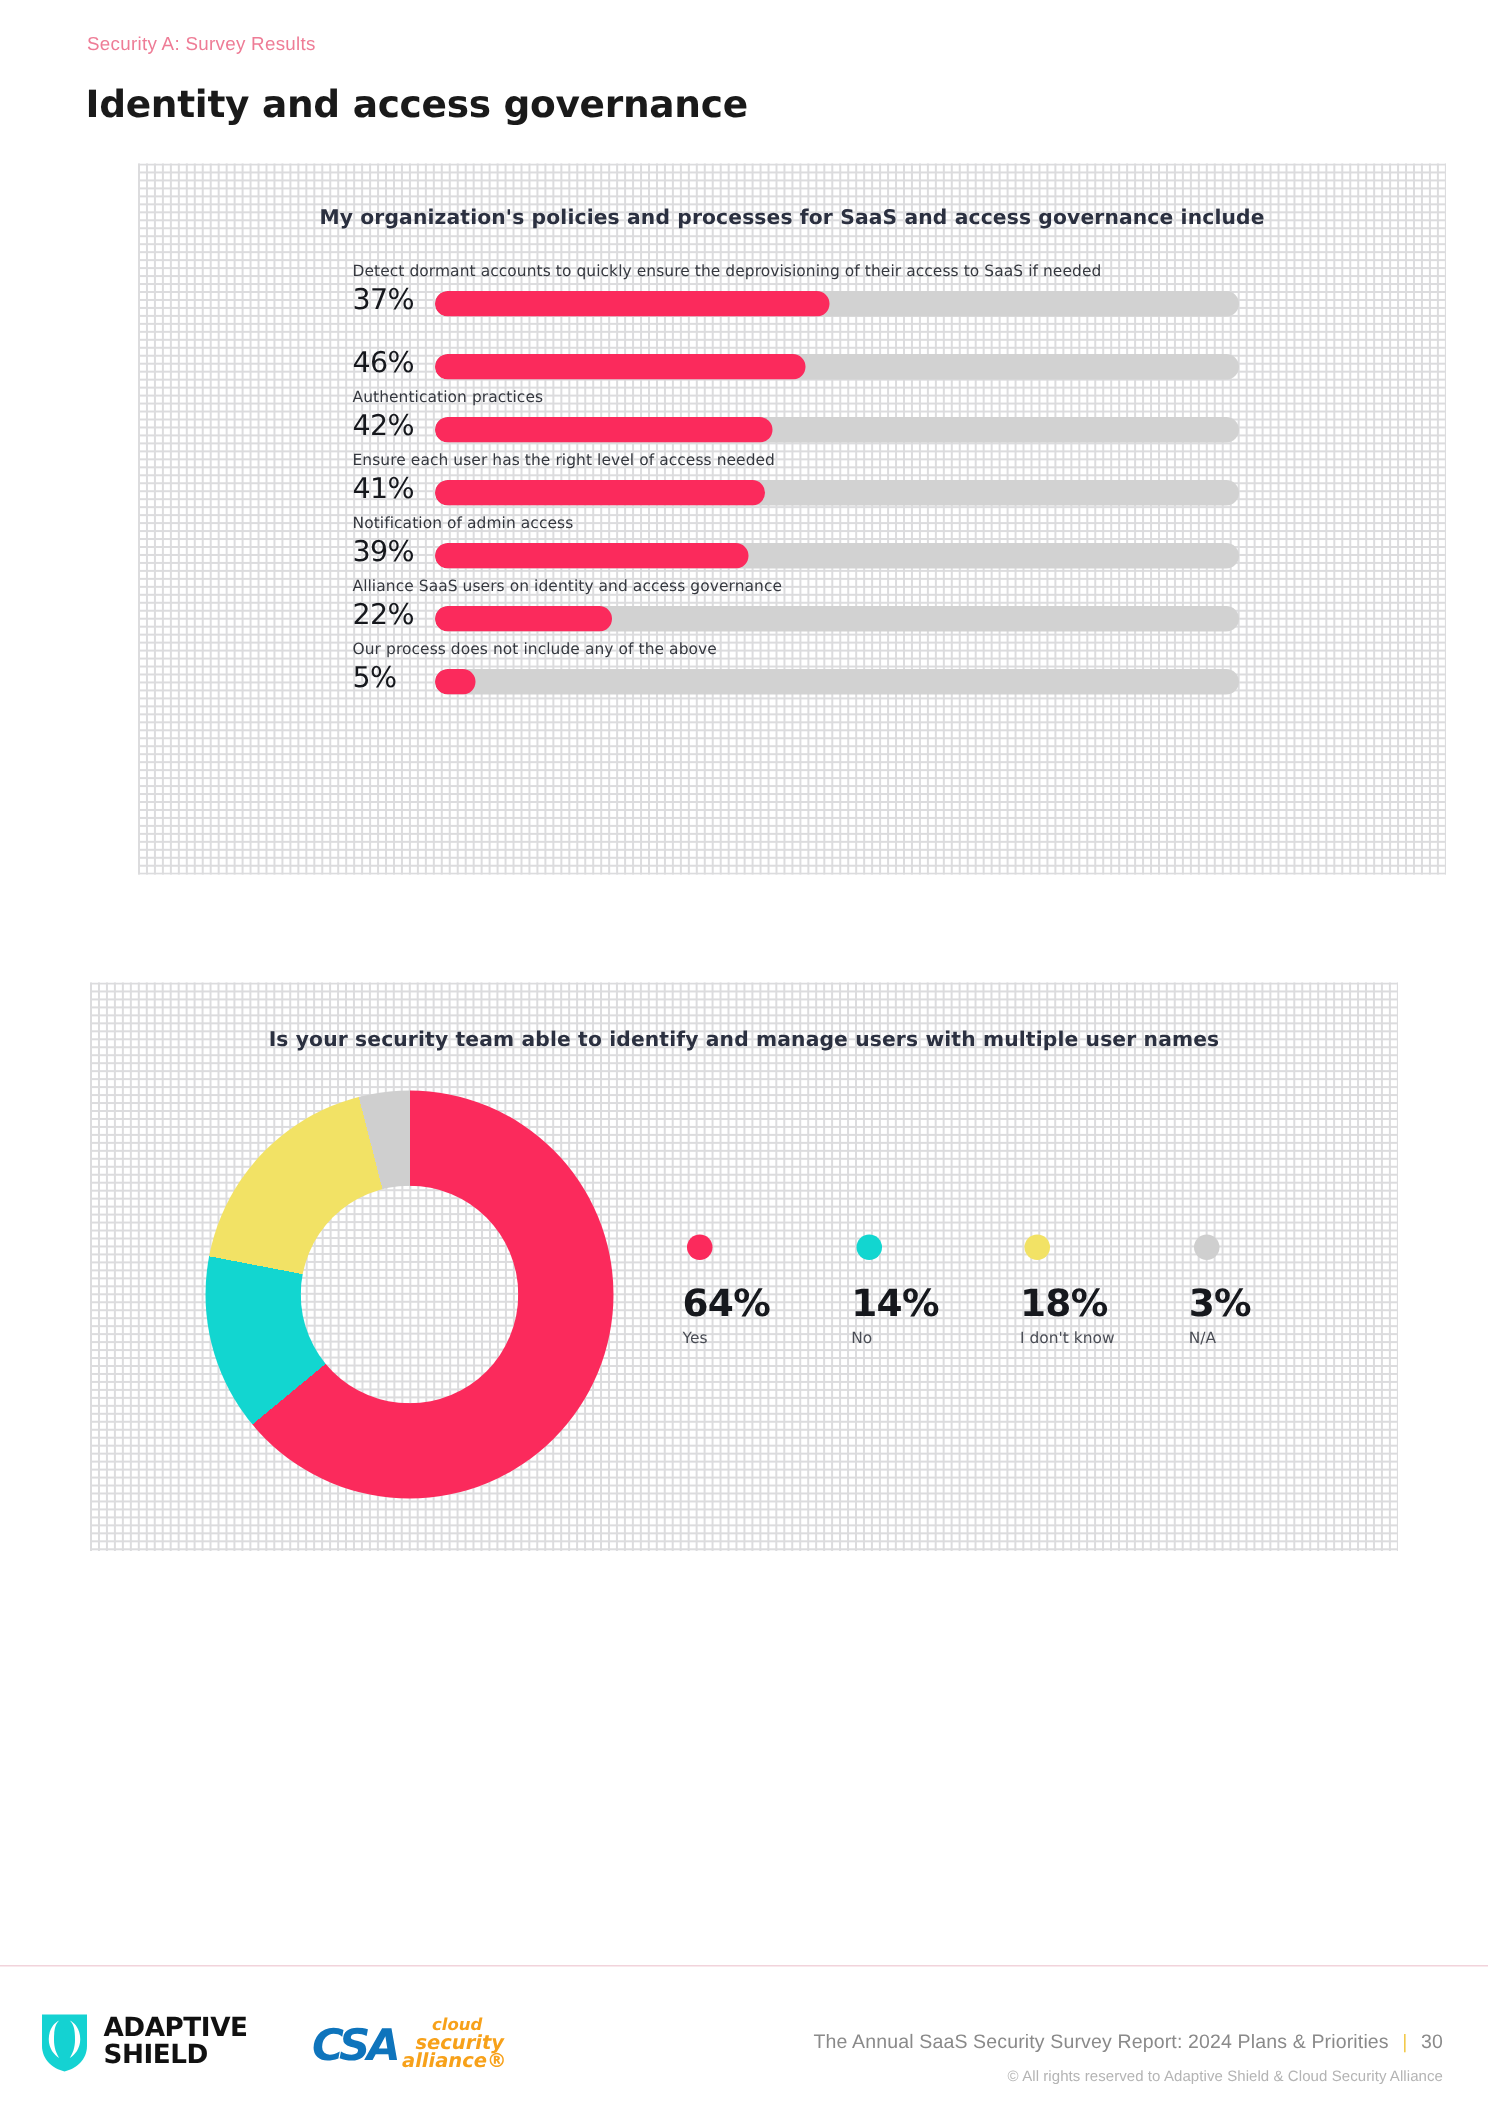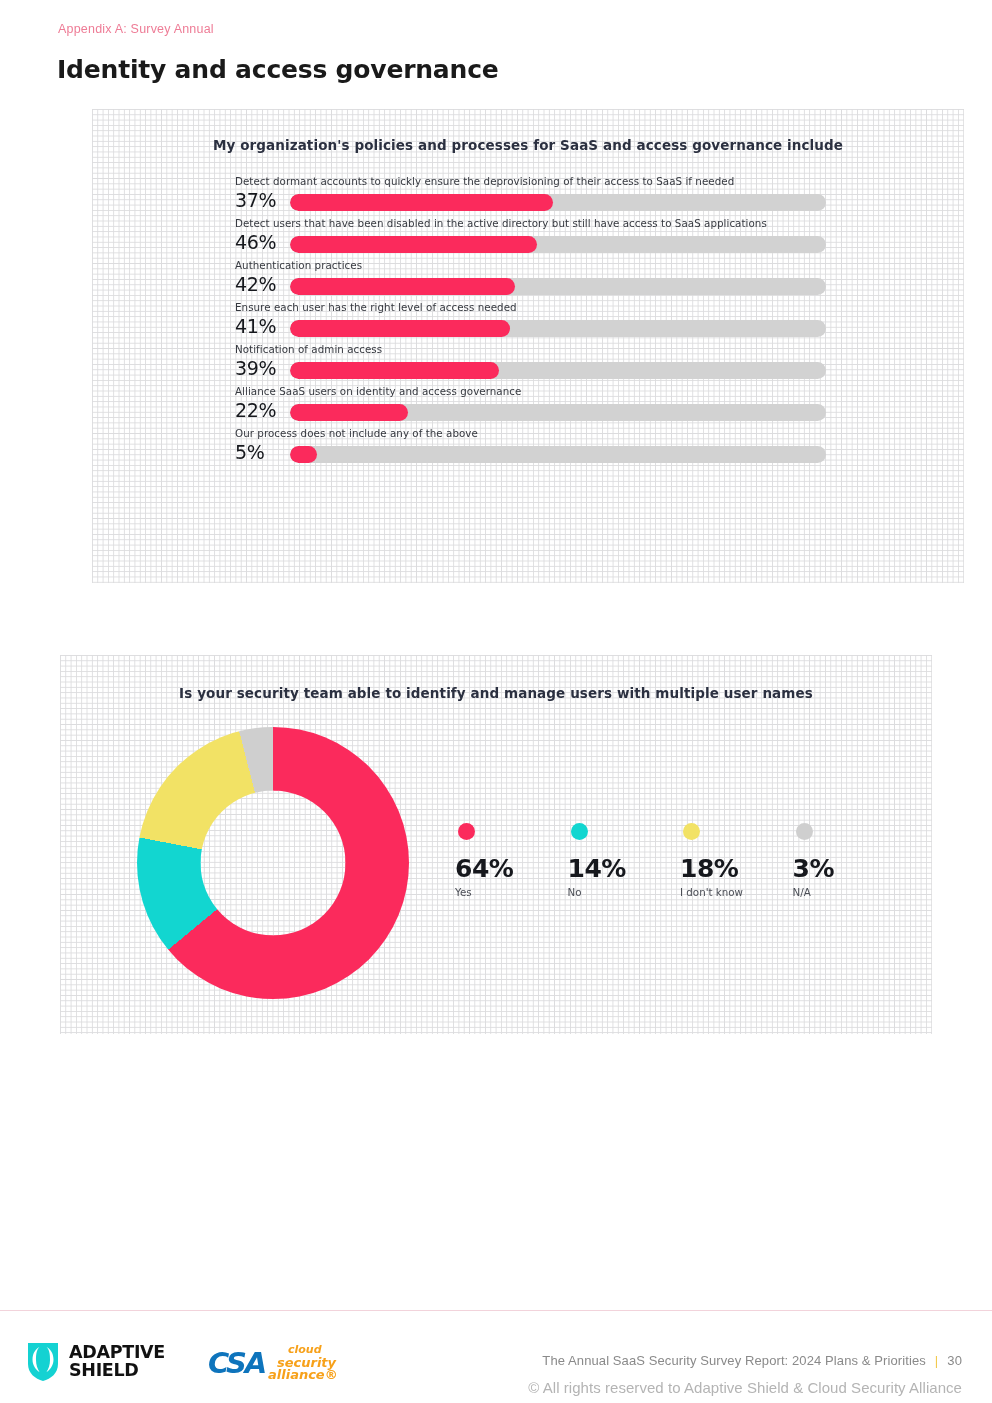--- a/index.html
+++ b/index.html
@@ -265,47 +265,46 @@
     white-space: nowrap;
   }
   .footer-sep { color: #F2C94C; padding: 0 9px; }
   .footer-page { color: #8A8A8A; }
 
   .footer-rights {
     position: absolute;
     right: 30px;
     top: 68px;
     text-align: right;
-    font-size: 15px;
+    font-size: 10px;
     color: #B4B4B4;
     letter-spacing: 0.05px;
     font-family: "Liberation Sans", sans-serif;
     white-space: nowrap;
   }
 </style>
 </head>
 <body>
 
 <div class="page">
 
-  <div class="eyebrow">Appendix A: Survey Annual</div>
+  <div class="eyebrow">Security A: Survey Results</div>
   <div class="page-title">Identity and access governance</div>
 
   <div class="panel" id="panel-bars">
     <div class="panel-title">My organization's policies and processes for SaaS and access governance include</div>
     <div class="bar-list" id="bar-list">
         <div class="bar-row">
           <div class="bar-label">Detect dormant accounts to quickly ensure the deprovisioning of their access to SaaS if needed</div>
           <div class="bar-value">37%</div>
           <div class="bar-track" style="background: rgb(210, 210, 210);">
             <div class="bar-fill" style="width: 49%; background: rgb(251, 42, 92);"></div>
           </div>
         </div>
         <div class="bar-row">
-          <div class="bar-label">Detect users that have been disabled in the active directory but still have access to SaaS applications</div>
           <div class="bar-value">46%</div>
           <div class="bar-track" style="background: rgb(210, 210, 210);">
             <div class="bar-fill" style="width: 46%; background: rgb(251, 42, 92);"></div>
           </div>
         </div>
         <div class="bar-row">
           <div class="bar-label">Authentication practices</div>
           <div class="bar-value">42%</div>
           <div class="bar-track" style="background: rgb(210, 210, 210);">
             <div class="bar-fill" style="width: 42%; background: rgb(251, 42, 92);"></div>

